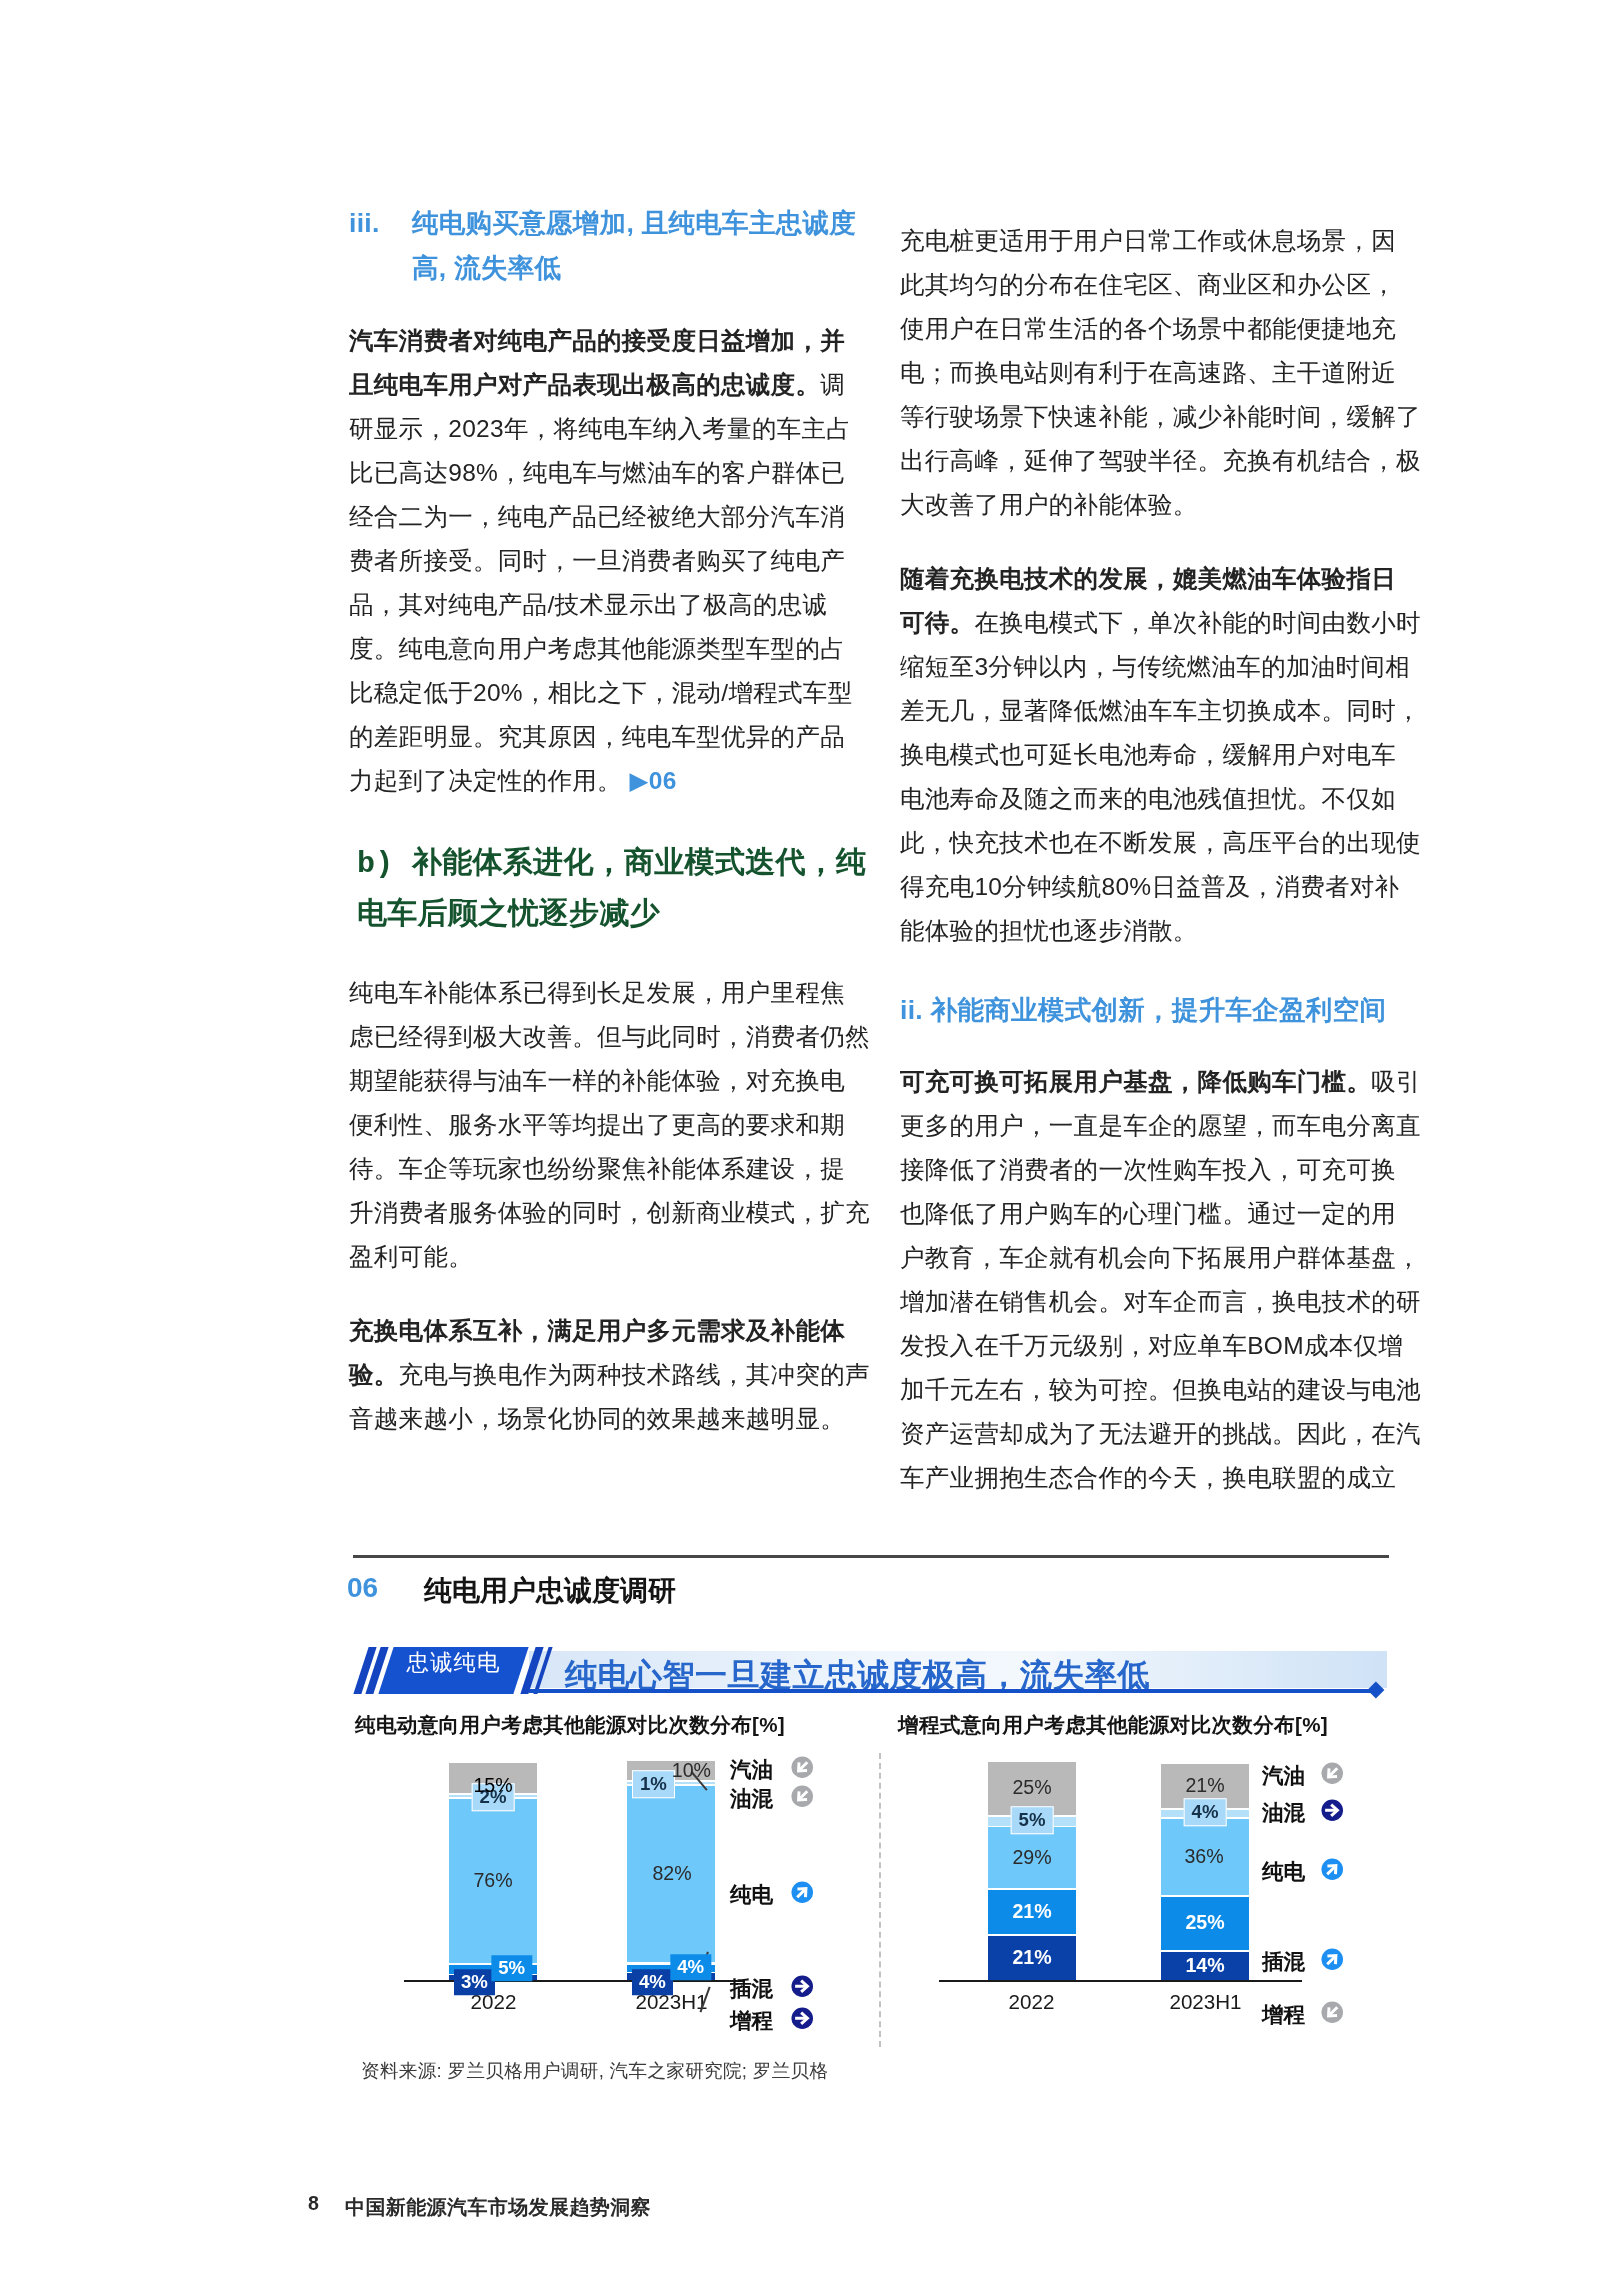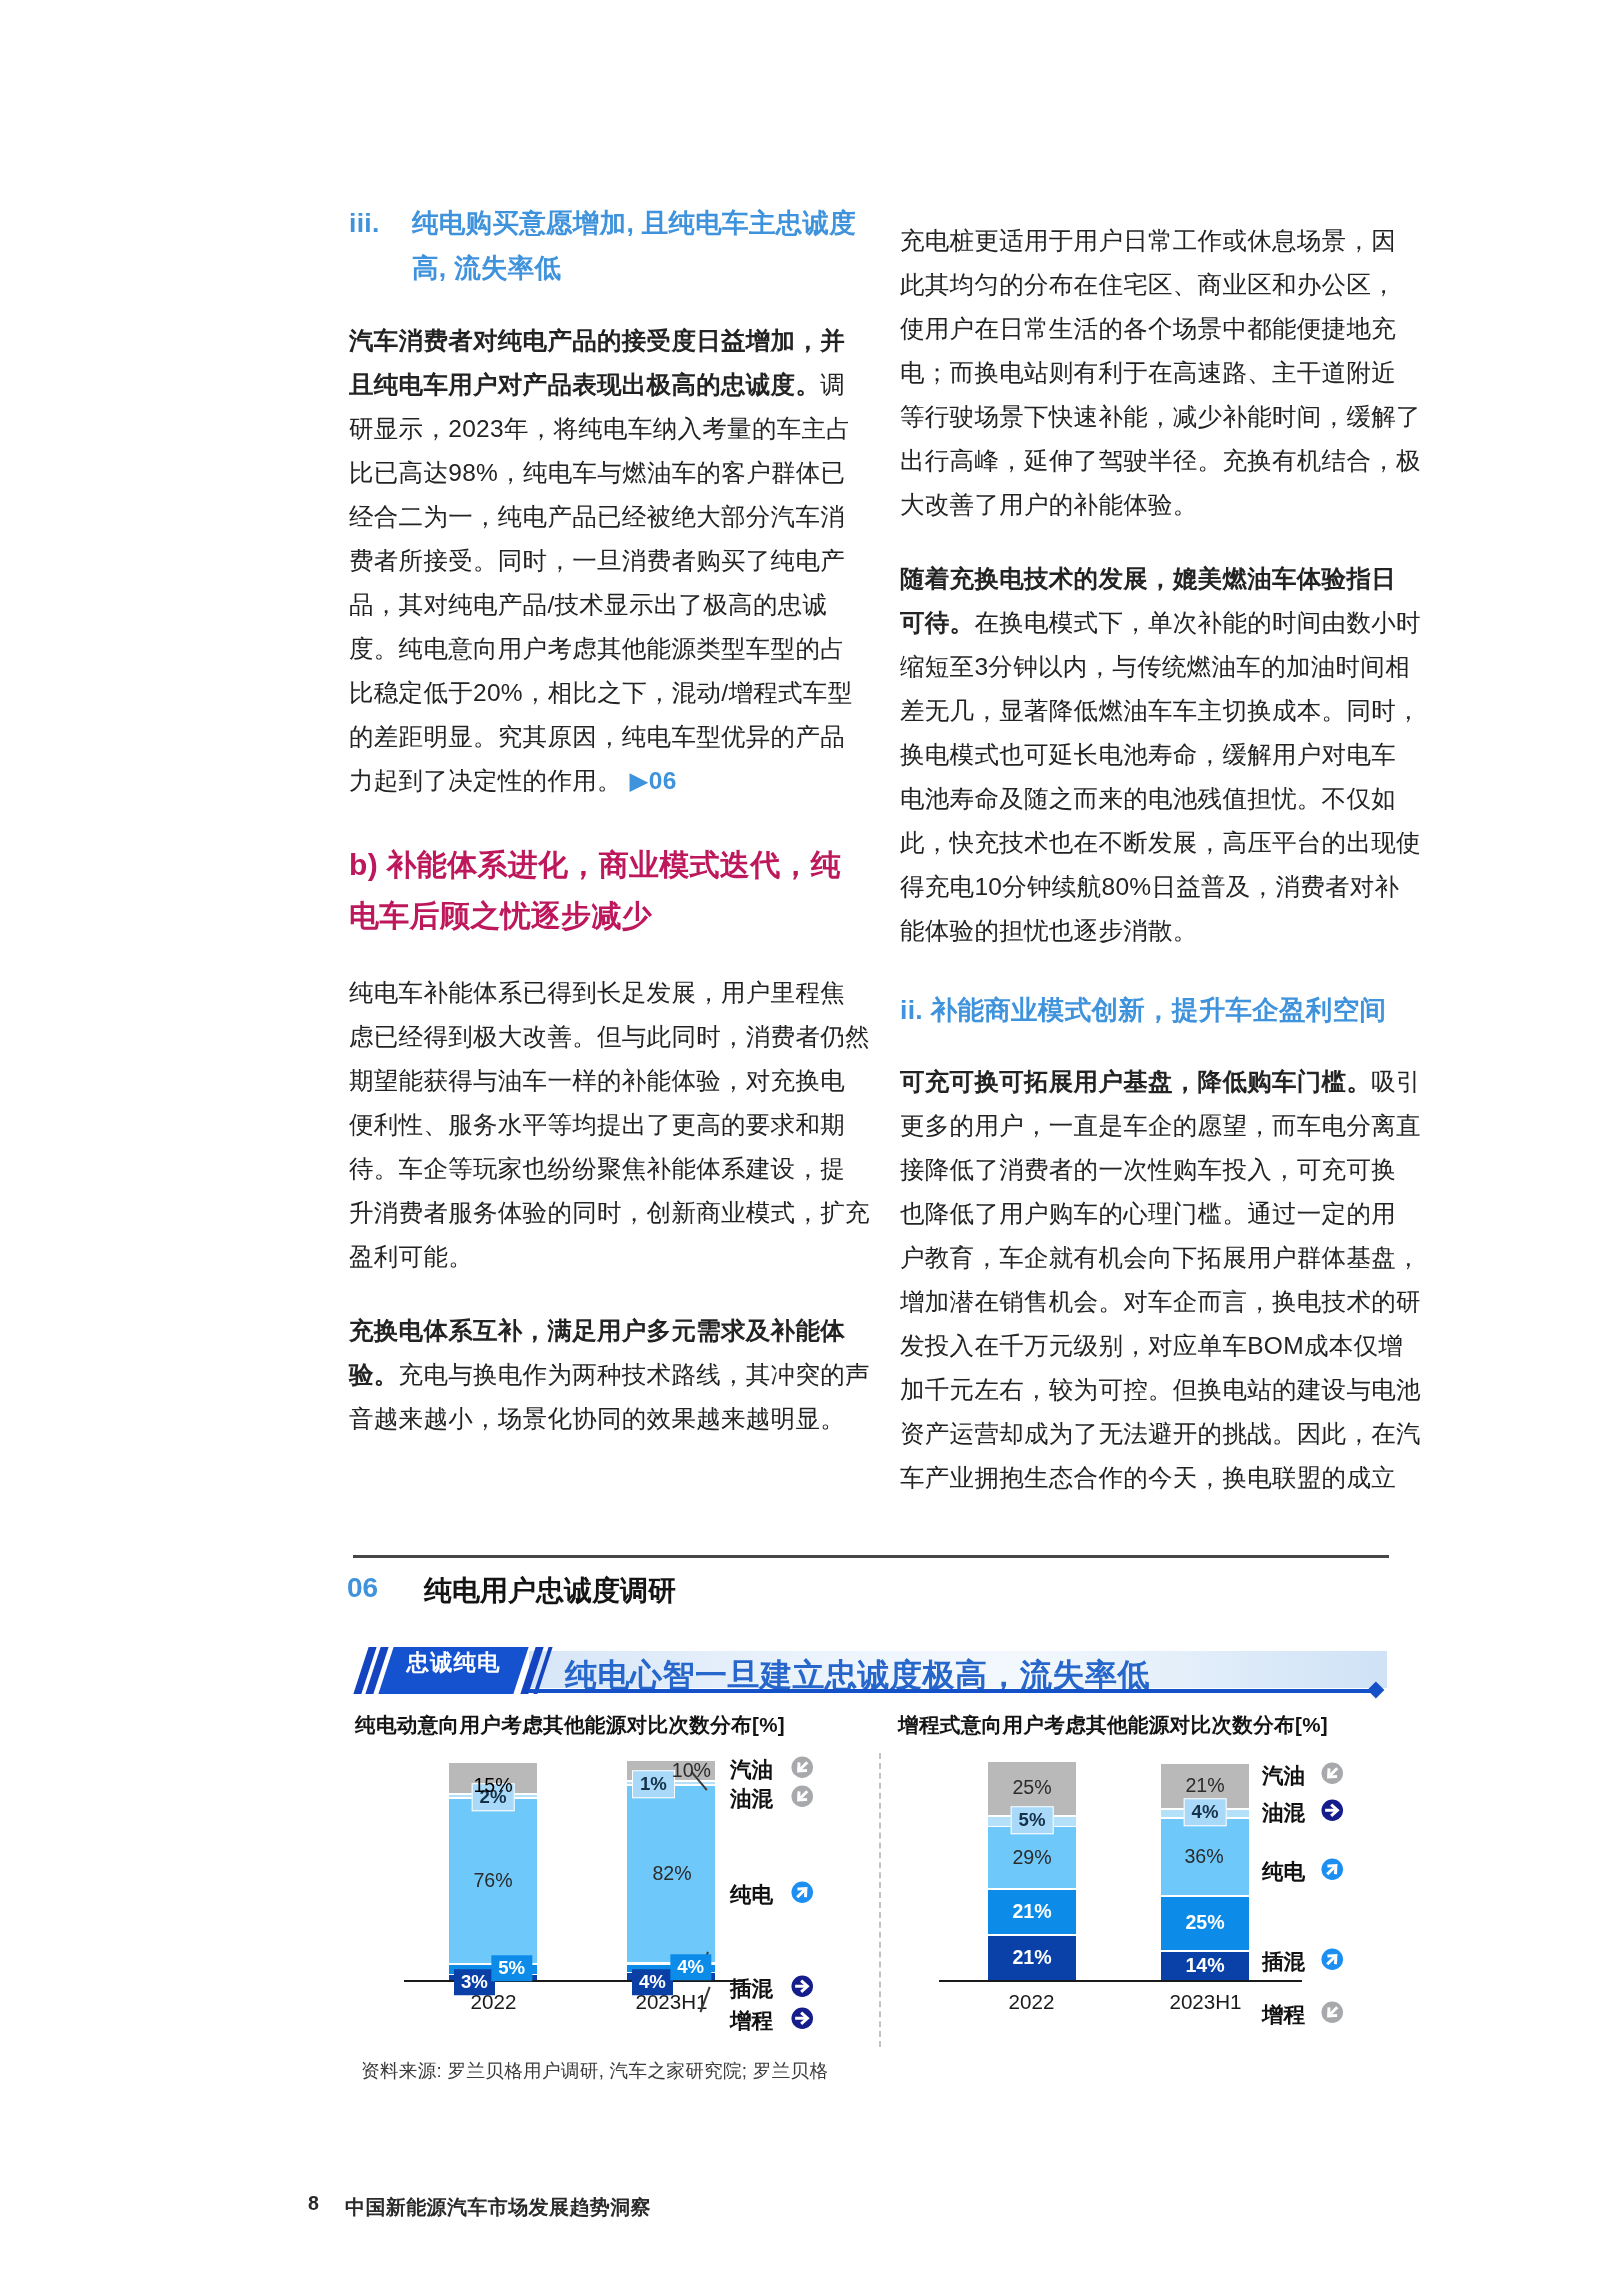--- a/index.html
+++ b/index.html
@@ -6,33 +6,33 @@
   .page{position:relative;width:1621px;height:2293px;background:#ffffff;overflow:hidden;
         font-family:"Liberation Sans","DejaVu Sans",sans-serif;color:#222;}
   
   .col{position:absolute;width:523px;font-size:24.5px;line-height:44px;letter-spacing:0.3px;color:#232323;}
   .pre{white-space:pre-line;}
   .para{margin:0 0 30px 0;}
   .b{font-weight:bold;}
   .h-light{color:#3F93DC;font-weight:bold;font-size:26.5px;line-height:45px;gap:8px;}
   .h-iii{display:flex;margin:0 0 28px 0;}
   .h-iii .marker{width:55px;flex:none;}
-  .h-deep{color:#be185d;font-weight:bold;font-size:30px;line-height:51px;margin:36px 0 30px 0;}
+  .h-deep{color:#14532d;font-weight:bold;font-size:30px;line-height:51px;margin:36px 0 30px 8px;font-family:Liberation Mono, monospace;}
   .h-sub{margin:35px 0 26.5px 0;}
   .ref{color:#3F93DC;font-weight:bold;margin-left:7.8px;white-space:nowrap;}
   
   .toprule{position:absolute;left:353px;top:1555px;width:1036px;height:2.9px;background:#474747;}
   .ex-num{position:absolute;left:347px;top:1572px;font-size:28px;font-weight:bold;color:#3F93DC;}
   .ex-title{position:absolute;left:424px;top:1572px;font-size:28px;font-weight:bold;color:#141414;}
   .band{position:absolute;left:529px;top:1651px;width:858px;height:37px;
         background:linear-gradient(90deg,#d7e6f7 0%,#f0f6fd 42%,#f3f8fd 58%,#cfe2f6 100%);}
   .slash{position:absolute;top:1647px;height:47px;background:#1544C0;transform:skewX(-18deg);}
   .tag-bg{position:absolute;left:386px;top:1647px;width:135px;height:47px;background:#1552CF;transform:skewX(-18deg);}
   .tag-text{position:absolute;left:386px;top:1647px;width:135px;height:30px;display:flex;align-items:center;justify-content:center;
-        color:#fff;font-size:22.5px;font-weight:bold;letter-spacing:1px;}
+        color:#fff;font-size:22.5px;font-weight:normal;letter-spacing:1px;}
   .banner-text{position:absolute;left:565px;top:1654px;font-size:32px;font-weight:bold;color:#2767CC;letter-spacing:0.5px;}
   .bluerule{position:absolute;left:529px;top:1689px;width:845px;height:3.9px;background:#1450C8;}
   .diamond{position:absolute;left:1370px;top:1684px;width:11.8px;height:11.8px;background:#1450C8;transform:rotate(45deg);}
   .subtitle{position:absolute;top:1711px;font-size:20.6px;font-weight:bold;color:#141414;letter-spacing:0.3px;}
   .vsep{position:absolute;left:879px;top:1753px;width:0;height:294px;border-left:2px dashed #c2c2c2;}
   
   .chart{position:absolute;top:1745px;width:480px;height:304px;}
   .seg{position:absolute;box-sizing:border-box;border-top:2px solid #fff;}
   .seg-label{position:absolute;font-size:19.6px;white-space:nowrap;}
   .chip{padding:0 6.9px;font-size:18.6px;font-weight:bold;line-height:25.5px;}

